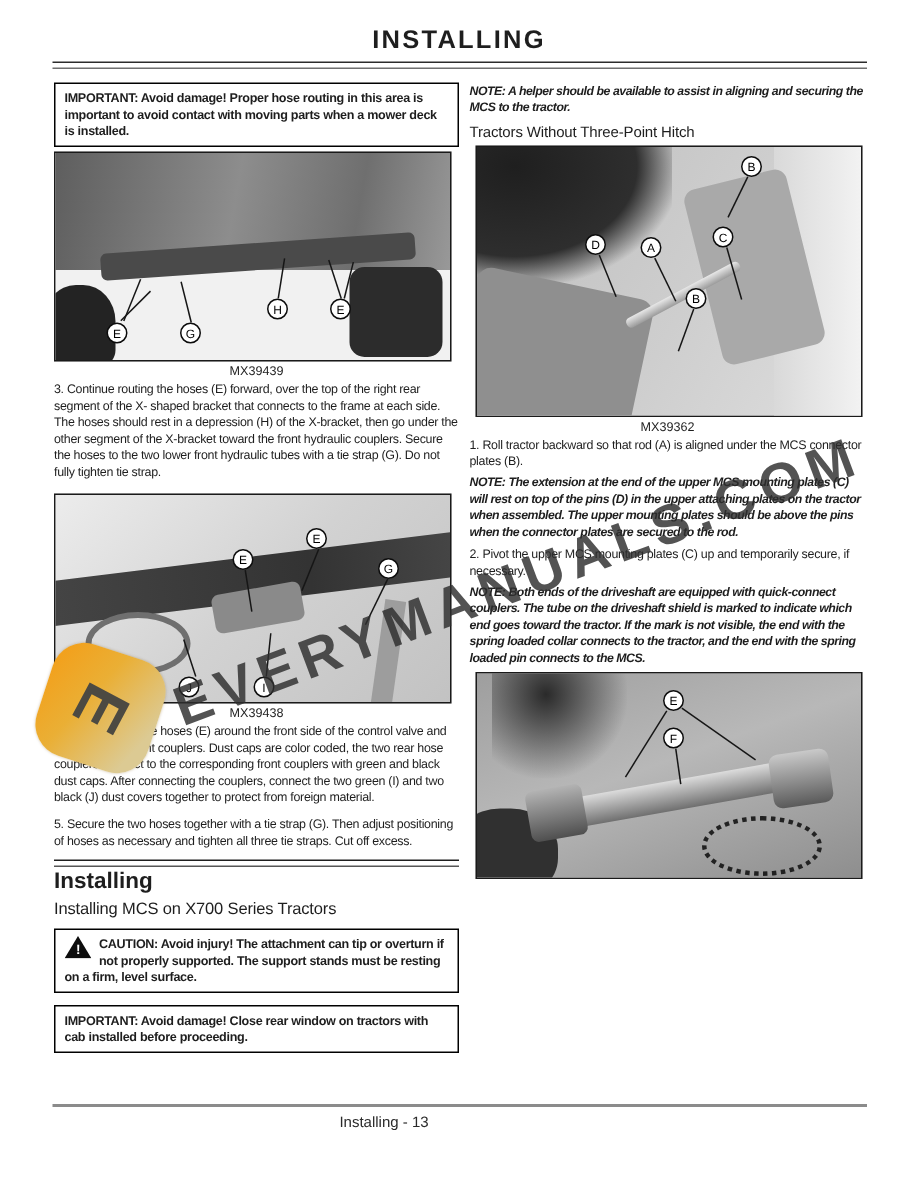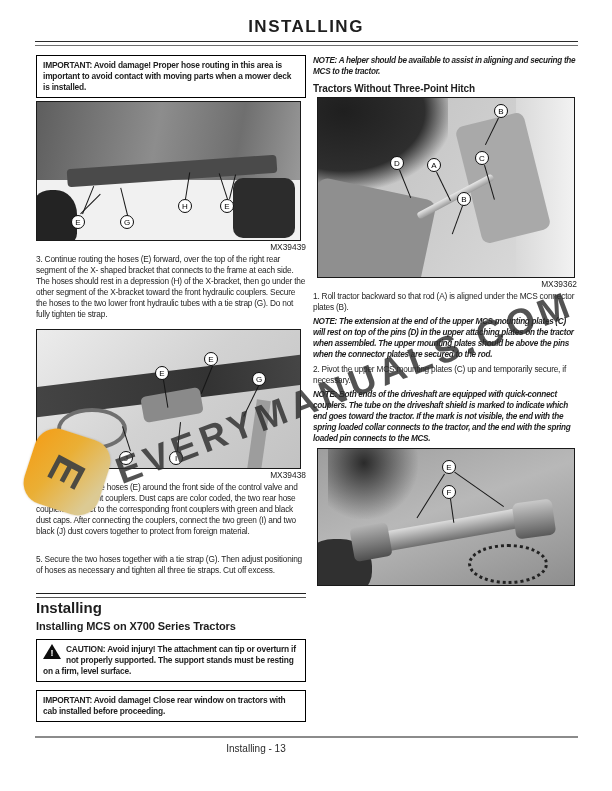--- a/index.html
+++ b/index.html
@@ -13,35 +13,35 @@
   }
   .title-rule{
     position:absolute;left:35px;top:41px;width:543px;height:5px;
     border-top:1.7px solid #2c2c2c;border-bottom:1.7px solid #6f6f6f;box-sizing:border-box;
   }
   .col{position:absolute;top:54px;}
   .col-left{left:36px;width:270px;}
   .col-right{left:313px;width:265px;}
   p{margin:0;font-size:8.3px;line-height:11px;letter-spacing:-0.2px;}
   .note{font-weight:bold;font-style:italic;font-size:8.2px;letter-spacing:-0.3px;line-height:11px;}
-  .subhead{font-size:10px;font-weight:bold;margin:0;line-height:11px;letter-spacing:-0.1px;}
+  .subhead{font-size:10px;font-weight:normal;margin:0;line-height:11px;letter-spacing:-0.1px;}
   .sect-head{font-size:15px;font-weight:bold;margin:0;line-height:16px;}
   .box{border:1px solid #000;padding:4px 6px;font-size:8.4px;font-weight:bold;
        line-height:11px;letter-spacing:-0.2px;box-sizing:border-box;}
   .warn-icon{
     float:left;width:18px;height:15px;margin:0 5px 1px 0;
     clip-path:polygon(50% 0,100% 100%,0 100%);background:#0d0d0d;
     color:#fff;font-weight:bold;font-size:9px;line-height:19px;text-align:center;
   }
   .figure{
     position:relative;border:1px solid #1a1a1a;box-sizing:border-box;overflow:hidden;
     background:#d6d6d6;
   }
   .fig-shape{position:absolute;}
-  .caption{font-size:8.4px;text-align:right;margin-top:1px;line-height:10px;}
+  .caption{font-size:8.4px;text-align:center;margin-top:1px;line-height:10px;}
   .callout{
     position:absolute;width:14px;height:14px;border:1.3px solid #0c0c0c;border-radius:50%;
     background:#fff;font-size:8px;line-height:13px;text-align:center;font-weight:normal;
     transform:translate(-50%,-50%);z-index:6;box-sizing:border-box;color:#000;
   }
   .leader{position:absolute;width:1.3px;background:#161616;z-index:5;display:block;}
   .lead-up{transform-origin:50% 100%;}
   .lead-down{transform-origin:50% 0%;}
   .section-rule{height:5px;border-top:1.5px solid #1f1f1f;border-bottom:1.5px solid #565656;box-sizing:border-box;}
   .footer-rule{position:absolute;left:35px;top:736px;width:543px;height:2.2px;background:#8b8b8b;}
@@ -58,21 +58,21 @@
     transform:rotate(18deg);z-index:51;pointer-events:none;
     display:flex;align-items:center;justify-content:center;
     box-shadow:0 0 2px rgba(120,80,0,0.35);
   }
   .logo-glyph{
     font-size:44px;font-weight:bold;color:#4c4a42;transform:rotate(100deg);
     font-family:"Liberation Sans",sans-serif;
   }
   
   .mt1{margin-top:1px}.mt2{margin-top:2px}.mt3{margin-top:3px}.mt4{margin-top:4px}
-  .mt5{margin-top:2px}.mt6{margin-top:6px}.mt7{margin-top:17px}.mt8{margin-top:8px}.mt9{margin-top:9px}
+  .mt5{margin-top:2px}.mt6{margin-top:6px}.mt7{margin-top:7px}.mt8{margin-top:8px}.mt9{margin-top:9px}
 </style>
 </head>
 <body>
 
 <h1 class="page-title">INSTALLING</h1>
 <div class="title-rule"></div>
 
 <div class="col col-left">
 
   <div class="box mt1">IMPORTANT: Avoid damage! Proper hose routing in this area is important to avoid contact with moving parts when a mower deck is installed.</div>

